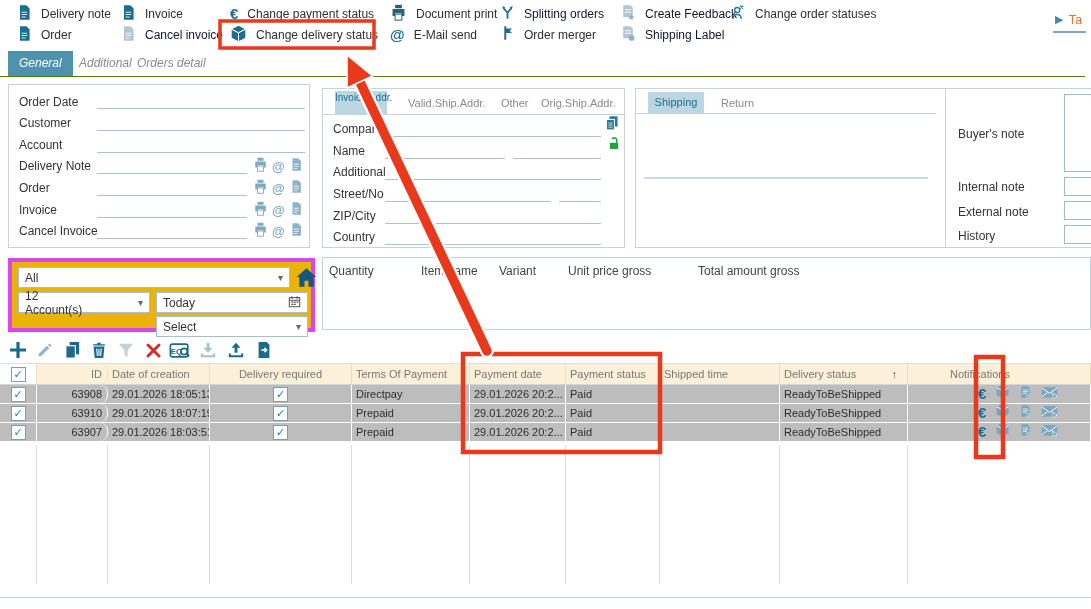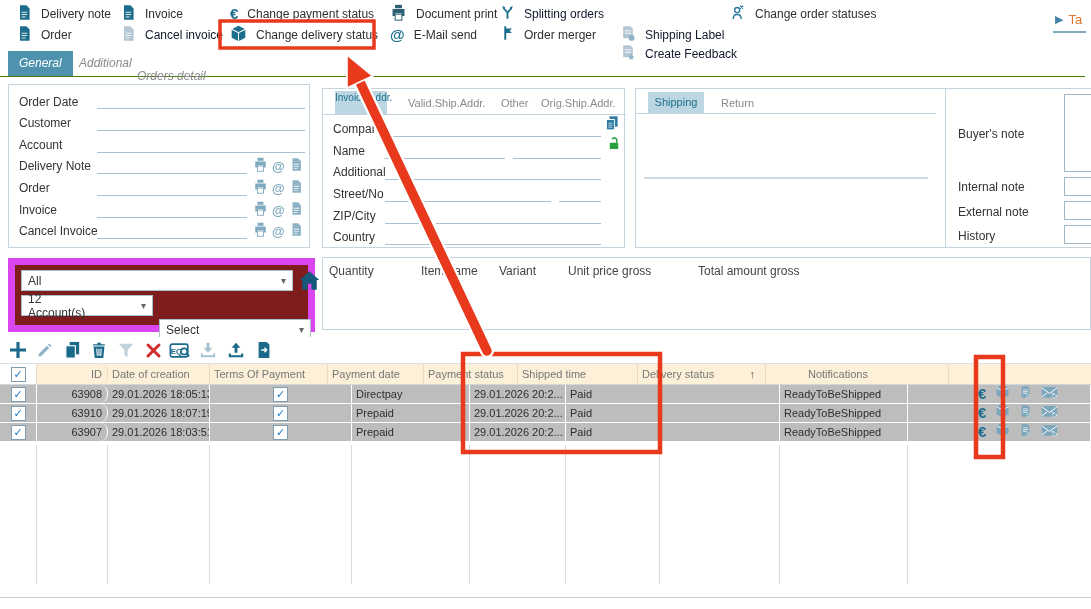--- a/index.html
+++ b/index.html
@@ -27,21 +27,21 @@
   .panel { position:absolute; border:1px solid #c3d4de; background:#fff; }
   .fieldlabel { position:absolute; font-size:12px; color:#333; white-space:nowrap; }
   .uline { position:absolute; border-bottom:1px solid #a8c2cf; height:1px; }
   .row-icons { position:absolute; display:flex; gap:4px; align-items:center; }
   .subtab { position:absolute; font-size:11px; color:#8a8a8a; cursor:pointer; white-space:nowrap; }
   .subtab.active { background:#bcd7e2; color:#1c6e8c; text-align:center; }
   .tabline { position:absolute; border-bottom:1px solid #c3d4de; height:1px; }
   .notebox { position:absolute; border:1px solid #9fb8c6; background:#fff; }
 
   
-  .filter-panel { position:absolute; left:8px; top:258px; width:307px; height:74px; background:#7f1d1d; border:7px solid #d946ef; }
+  .filter-panel { position:absolute; left:8px; top:258px; width:307px; height:74px; background:#eab308; border:4px solid #d946ef; }
   .fsel { position:absolute; height:21px; background:#fff; border:1px solid #a9c0cc; font-size:12px; color:#333;
     display:flex; align-items:center; padding:0 6px; cursor:pointer; }
   .fsel .caret { margin-left:auto; color:#666; font-size:10px; }
   .fsel input { border:none; outline:none; font-size:12px; width:100%; font-family:inherit; color:#333; background:transparent; }
   .fsel input::placeholder { color:#9a9a9a; }
   .fsel .clear { margin-left:auto; color:#8aa7b8; font-size:13px; }
 
   
   .items-panel { position:absolute; left:322px; top:257px; width:769px; height:73px; border:1px solid #c3d4de; background:#fff; }
   .items-panel .col { position:absolute; top:6px; font-size:12px; color:#444; white-space:nowrap; }
@@ -144,21 +144,21 @@
       <span class="lbl">Splitting orders</span>
     </div>
     <div class="tb-item" style="left:500px; top:26px;">
       <span><svg width="15" height="16" viewBox="0 0 20 20">
             <path fill="none" stroke="#1c6e8c" stroke-width="2.6" d="M7 1v18"></path>
             <path fill="#1c6e8c" d="M7 4h9l-3 3 3 3H7z"></path>
           </svg></span>
       <span class="lbl">Order merger</span>
     </div>
 
-    <div class="tb-item disabled" style="left:620px; top:5px;margin-top:40px;">
+    <div class="tb-item disabled" style="left:620px; top:5px;">
       <span><svg width="16" height="17" viewBox="0 0 20 20">
             <path fill="#b3c6d2" d="M4 1h9l3 3v12H4z"></path>
             <path fill="#fff" d="M6 6h8v1.2H6zM6 9h8v1.2H6z" opacity=".9"></path>
             <path fill="#8fb3c6" d="M14 12l1.2 2.4 2.6.4-1.9 1.8.5 2.6-2.4-1.2-2.3 1.2.4-2.6-1.9-1.8 2.6-.4z"></path>
           </svg></span>
       <span class="lbl">Create Feedback</span>
     </div>
     <div class="tb-item disabled" style="left:620px; top:26px;">
       <span><svg width="16" height="17" viewBox="0 0 20 20">
             <path fill="#b3c6d2" d="M4 1h9l3 3v12H4z"></path>
@@ -179,21 +179,21 @@
 
     <div class="collapse-toggle">
       <span class="play">▶</span>
       <span class="txt">Ta</span>
     </div>
   </div>
 
   <div class="main-tabs">
     <div class="mtab active" style="left:8px;">General</div>
     <div class="mtab" style="left:68px;">Additional</div>
-    <div class="mtab" style="left:126px;margin-top:13px;">Orders detail</div>
+    <div class="mtab" style="left:126px;">Orders detail</div>
   </div>
 
   <div class="panel" style="left:8px; top:84px; width:302px; height:164px;">
     <span class="fieldlabel" style="left:10px; top:10px;">Order Date</span>
     <span class="fieldlabel" style="left:10px; top:31px;">Customer</span>
     <span class="fieldlabel" style="left:10px; top:53px;">Account</span>
     <span class="fieldlabel" style="left:10px; top:74px;">Delivery Note</span>
     <span class="fieldlabel" style="left:10px; top:96px;">Order</span>
     <span class="fieldlabel" style="left:10px; top:118px;">Invoice</span>
     <span class="fieldlabel" style="left:10px; top:139px;">Cancel Invoice</span>
@@ -311,20 +311,28 @@
       <span class="caret">▾</span>
     </div>
     <span style="position:absolute; left:283px; top:4px;"><svg width="23" height="23" viewBox="0 0 20 20">
           <path fill="#15587a" d="M10 2l8.5 7.5h-2.2V18h-4.6v-5.2H8.3V18H3.7V9.5H1.5z"></path>
         </svg></span>
 
     <div class="fsel" style="left:6px; top:30px; width:132px;gap:44px;">
       <span>12 Account(s)</span>
       <span class="caret">▾</span>
     </div>
+    <div class="fsel" style="left:144px; top:30px; width:152px;">
+      <span>Today</span>
+      <span class="caret"><svg width="13" height="13" viewBox="0 0 20 20">
+            <rect x="2" y="4" width="16" height="14" fill="none" stroke="#555" stroke-width="1.6"></rect>
+            <path stroke="#555" stroke-width="1.6" d="M2 8h16M6 2v4M14 2v4"></path>
+            <path fill="#555" d="M5 10h3v2H5zM9 10h3v2H9zM13 10h3v2h-3zM5 13.5h3v2H5zM9 13.5h3v2H9z"></path>
+          </svg></span>
+    </div>
 
     <div class="fsel" style="left:144px; top:54px; width:152px;">
       <span>Select</span>
       <span class="caret">▾</span>
     </div>
   </div>
 
   <div class="items-panel">
     <span class="col" style="left:6px;">Quantity</span>
     <span class="col" style="left:98px;">Item name</span>
@@ -393,20 +401,21 @@
           <path fill="none" stroke="#fff" stroke-width="1.6" d="M7 10h6M10.5 7.5L13 10l-2.5 2.5"></path>
         </svg>
       </span>
   </div>
 
   <div class="otable">
     <div class="thead">
       <div class="cell c0 center"><span class="cbx">✓</span></div>
       <div class="cell c1 right">ID</div>
       <div class="cell c2">Date of creation</div>
+      <div class="cell c3 center">Delivery required</div>
       <div class="cell c4">Terms Of Payment</div>
       <div class="cell c5">Payment date</div>
       <div class="cell c6">Payment status</div>
       <div class="cell c7">Shipped time</div>
       <div class="cell c8"><span>Delivery status</span><span class="sort">↑</span></div>
       <div class="cell c9" style="padding-left:42px;">Notifications</div>
     </div>
 
     <div class="trow">
       <div class="cell c0 center"><span class="cbx">✓</span></div>

